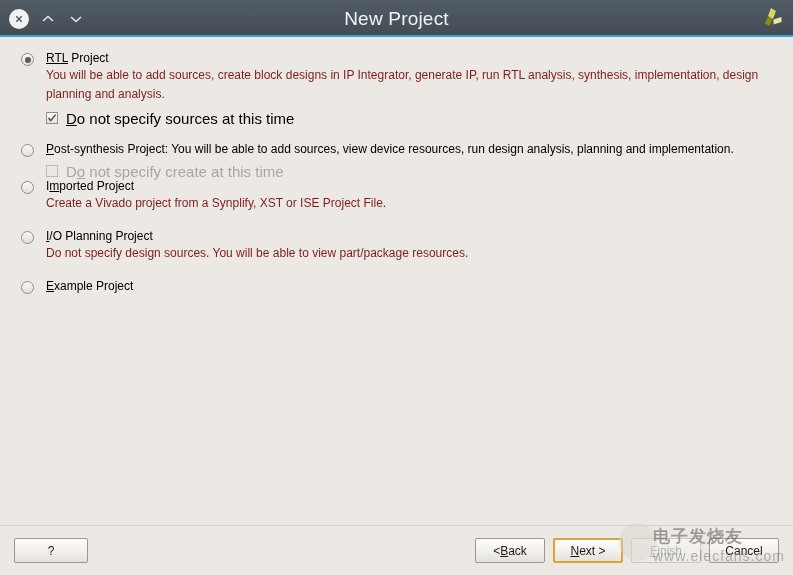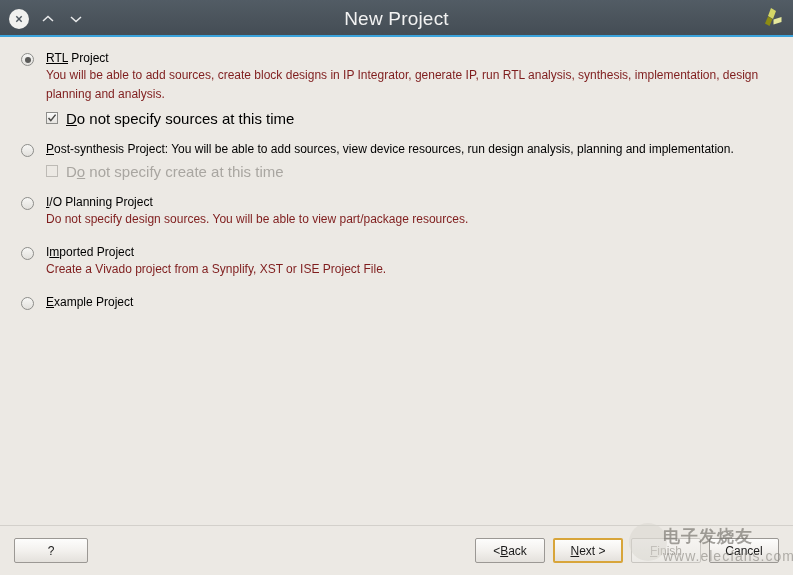--- a/index.html
+++ b/index.html
@@ -239,21 +239,21 @@
   .footer-right {
     margin-left: auto;
     display: flex;
     align-items: center;
     gap: 8px;
   }
 
   
   .watermark {
     position: absolute;
-    right: 4px;
+    right: 14px;
     bottom: 2px;
     width: 160px;
     height: 52px;
     pointer-events: none;
     opacity: 0.62;
   }
   .wm-cn {
     position: absolute;
     left: 34px;
     top: 4px;
@@ -330,39 +330,39 @@
         <div class="subcheck">
           <span class="cbox checked">
             <svg width="10" height="10" viewBox="0 0 10 10">
               <polyline points="1.5,5 3.8,7.6 8.6,1.6" fill="none" stroke="#4a4a48" stroke-width="1.5"></polyline>
             </svg>
           </span>
           <u class="mn">D</u><span>o not specify sources at this time</span>
         </div>
       </div>
 
-      <div class="option" style="margin-bottom:16px;">
+      <div class="option" style="margin-bottom:0;">
         <span class="radio"></span>
         <div class="opt-title"><u class="mn">P</u><span>ost-synthesis Project:</span><span class="opt-inline"> You will be able to add sources, view device resources, run design analysis, planning and implementation.</span></div>
         <div class="subcheck disabled">
           <span class="cbox disabled"></span>
           <span>D</span><u class="mn">o</u><span> not specify create at this time</span>
         </div>
       </div>
 
       <div class="option" style="margin-bottom:16px;">
         <span class="radio"></span>
+        <div class="opt-title"><span>I</span><u class="mn">m</u><span>ported Project</span></div>
+        <div class="opt-desc">Create a Vivado project from a Synplify, XST or ISE Project File.</div>
+      </div>
+
+      <div class="option" style="margin-bottom:16px;">
+        <span class="radio"></span>
         <div class="opt-title"><u class="mn">I</u><span>/O Planning Project</span></div>
         <div class="opt-desc">Do not specify design sources. You will be able to view part/package resources.</div>
-      </div>
-
-      <div class="option" style="margin-bottom:16px;">
-        <span class="radio"></span>
-        <div class="opt-title"><span>I</span><u class="mn">m</u><span>ported Project</span></div>
-        <div class="opt-desc">Create a Vivado project from a Synplify, XST or ISE Project File.</div>
       </div>
 
       <div class="option">
         <span class="radio"></span>
         <div class="opt-title"><u class="mn">E</u><span>xample Project</span></div>
       </div>
 
     </div>
   </div>
 

